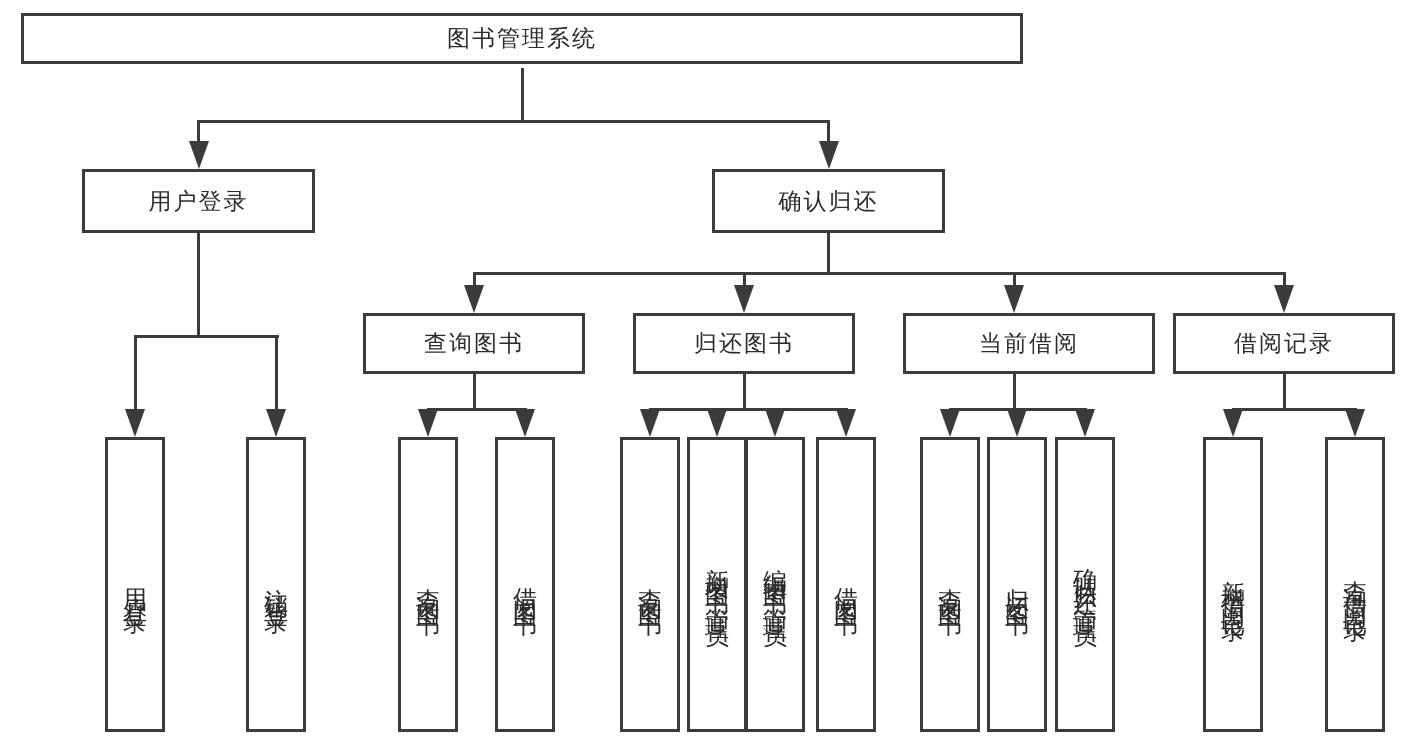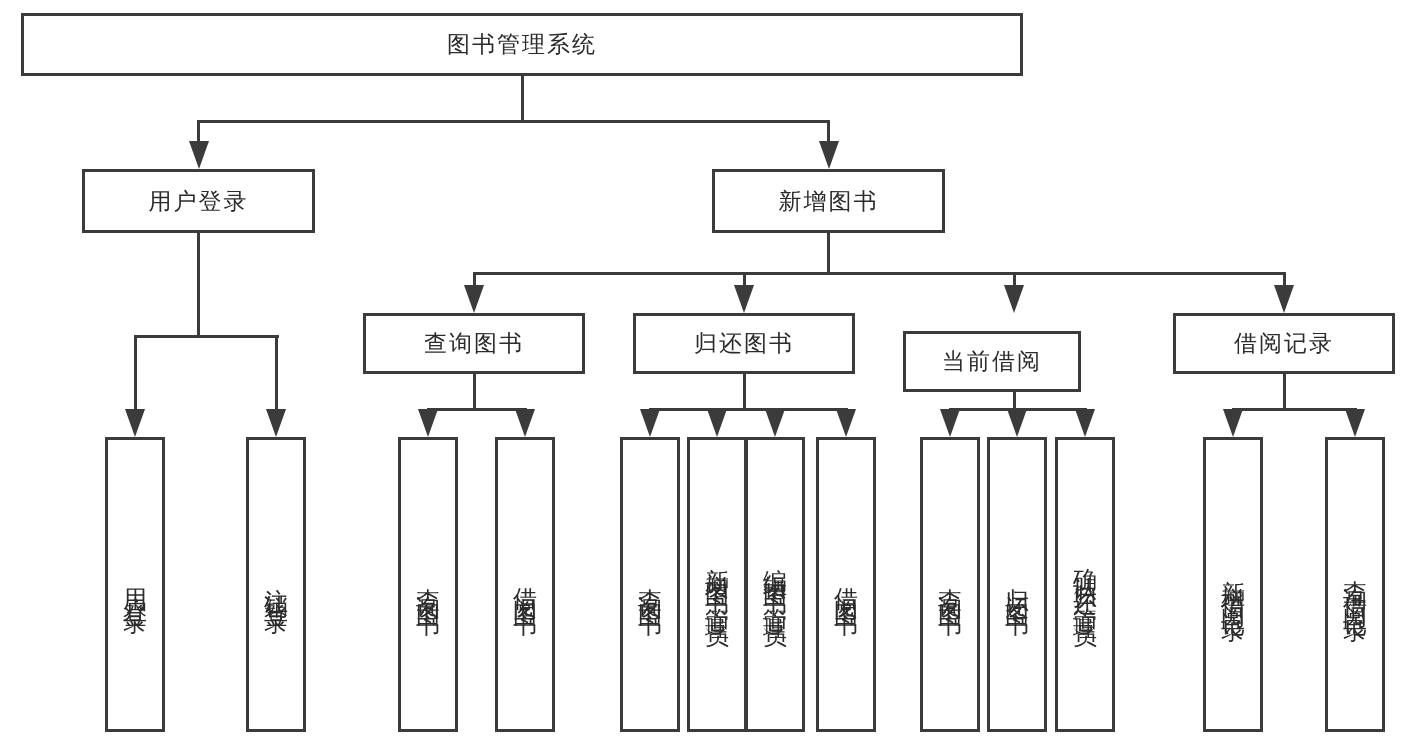--- a/index.html
+++ b/index.html
@@ -73,36 +73,36 @@
     letter-spacing: 1px;
     text-shadow: 0 0 2px #ffffff;
     z-index: 5;
   }
 </style>
 </head>
 <body>
 
 <div id="canvas">
 
-  <div class="node-h" style="left:21px; top:13px; width:1002px; height:63px;text-align:right;">
+  <div class="node-h" style="left:21px; top:13px; width:1002px; height:51px;text-align:right;">
     <span>图书管理系统</span>
   </div>
 
   <div class="vline" style="left:520.5px; top:68px; height:52px;"></div>
   <div class="hline" style="left:197px; top:120px; width:633px;"></div>
   <div class="vline" style="left:197px; top:120px; height:23px;"></div>
   <div class="arrow" style="left:188.5px; top:141px;"></div>
   <div class="vline" style="left:827px; top:120px; height:23px;"></div>
   <div class="arrow" style="left:818.5px; top:141px;"></div>
 
   <div class="node-h" style="left:82px; top:169px; width:233px; height:64px;">
     <span>用户登录</span>
   </div>
   <div class="node-h" style="left:712px; top:169px; width:233px; height:64px;">
-    <span>新增图书</span>
+    <span>确认归还</span>
   </div>
 
   <div class="vline" style="left:197px; top:233px; height:102px;"></div>
   <div class="hline" style="left:133.5px; top:335px; width:145px;"></div>
   <div class="vline" style="left:133.5px; top:335px; height:76px;"></div>
   <div class="arrow" style="left:125px; top:409px;"></div>
   <div class="vline" style="left:274.5px; top:335px; height:76px;"></div>
   <div class="arrow" style="left:266px; top:409px;"></div>
 
   <div class="vline" style="left:827px; top:233px; height:39px;"></div>
@@ -115,21 +115,21 @@
   <div class="arrow" style="left:1004px; top:285px;"></div>
   <div class="vline" style="left:1282.5px; top:272px; height:15px;"></div>
   <div class="arrow" style="left:1274px; top:285px;"></div>
 
   <div class="node-h" style="left:363px; top:313px; width:222px; height:61px;">
     <span>查询图书</span>
   </div>
   <div class="node-h" style="left:633px; top:313px; width:222px; height:61px;">
     <span>归还图书</span>
   </div>
-  <div class="node-h" style="left:903px; top:331px; width:178px; height:61px;">
+  <div class="node-h" style="left:903px; top:313px; width:252px; height:61px;">
     <span>当前借阅</span>
   </div>
   <div class="node-h" style="left:1173px; top:313px; width:222px; height:61px;">
     <span>借阅记录</span>
   </div>
 
   <div class="vline" style="left:472.5px; top:374px; height:34px;"></div>
   <div class="hline" style="left:426.5px; top:408px; width:100px;"></div>
   <div class="arrow" style="left:418px; top:409px;"></div>
   <div class="arrow" style="left:515px; top:409px;"></div>

